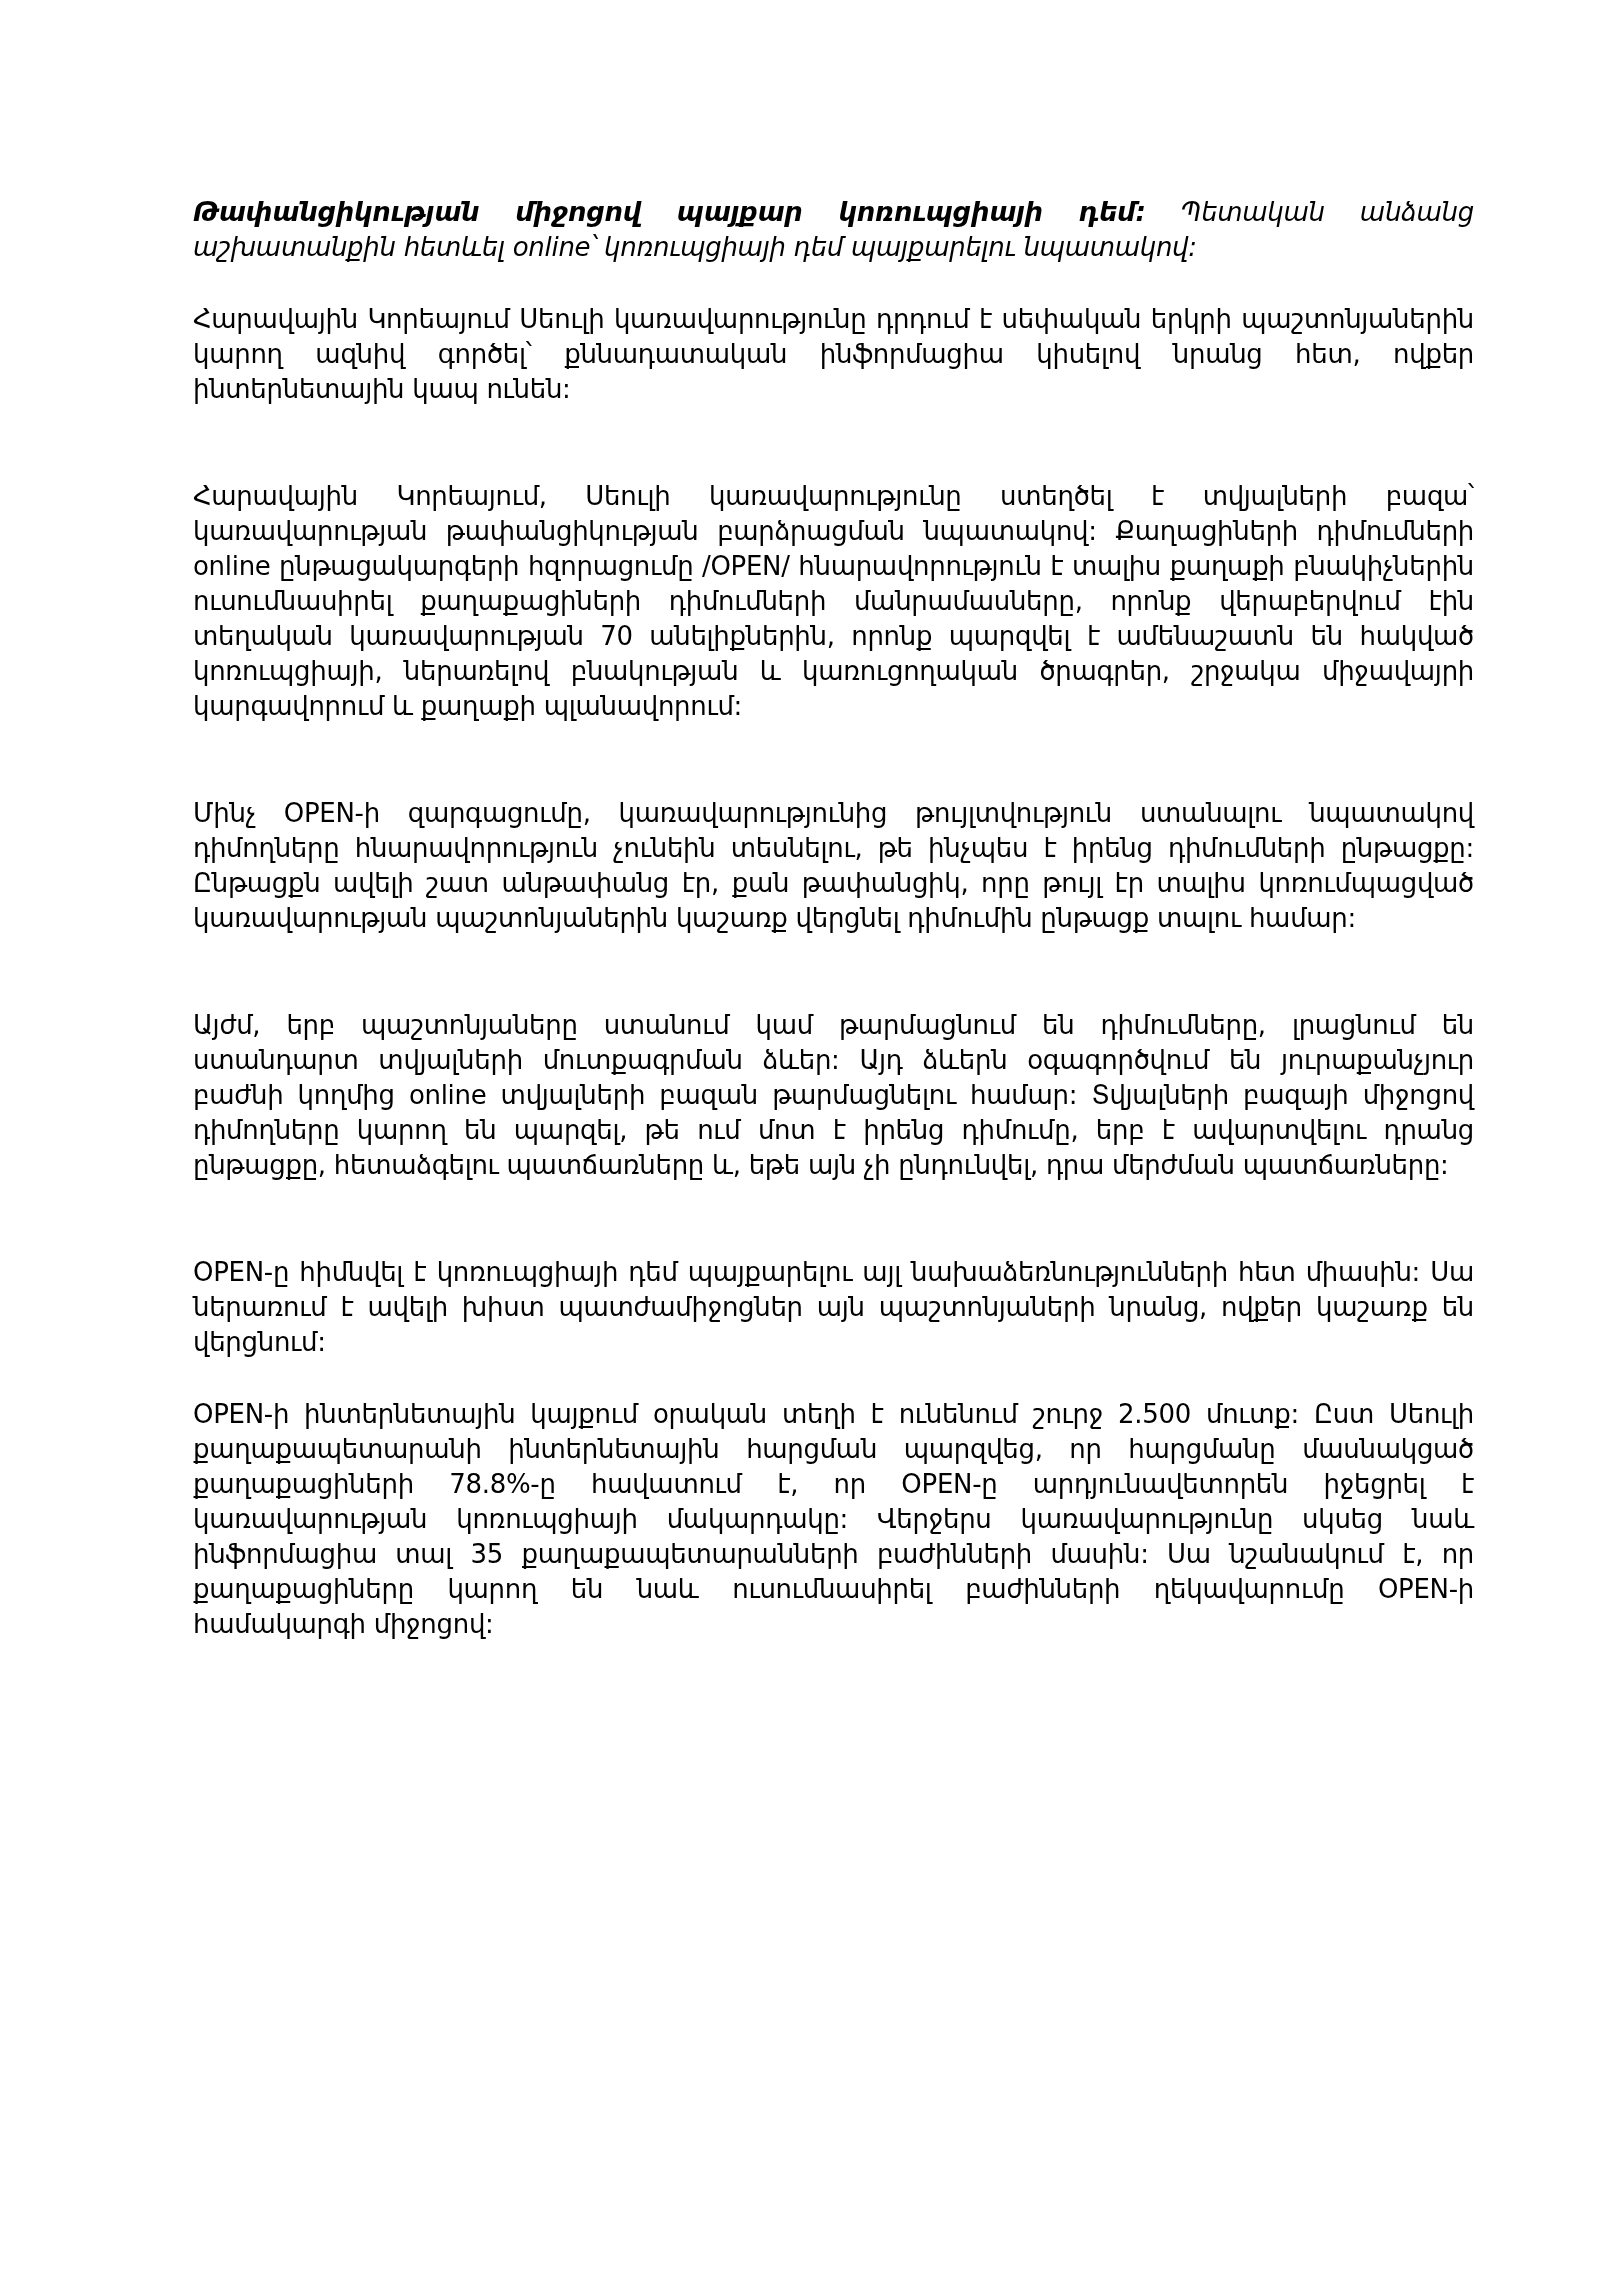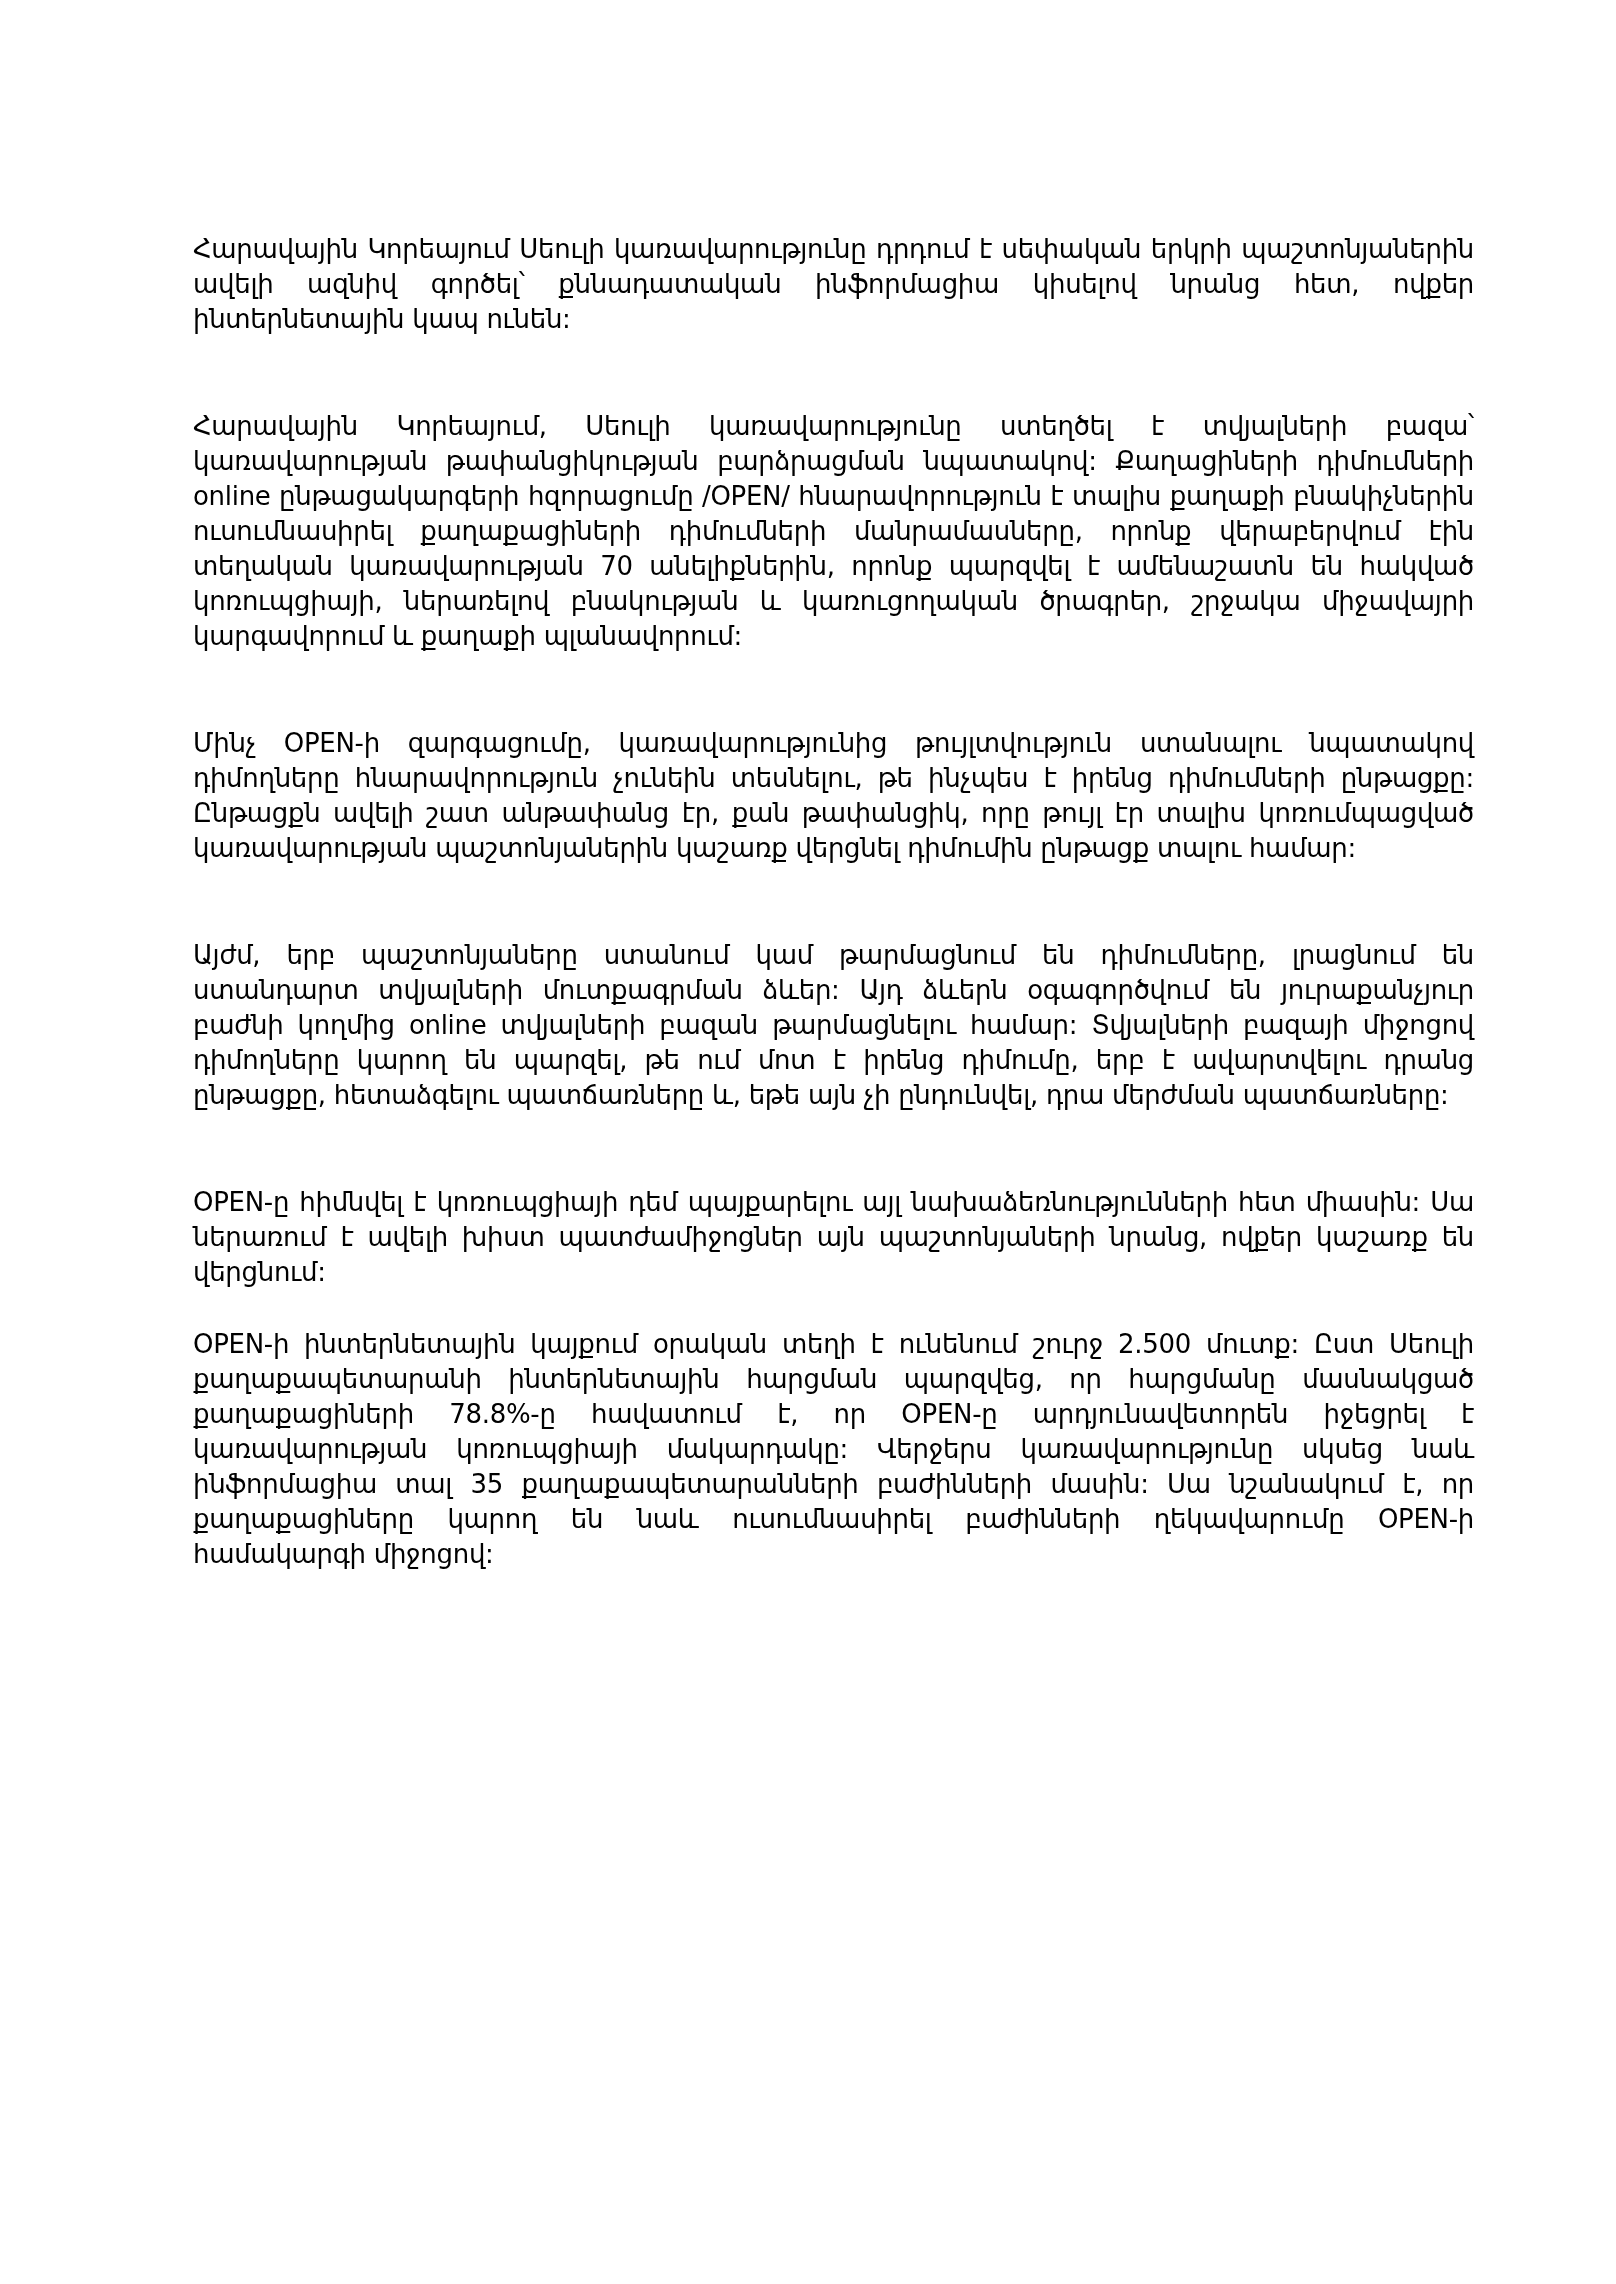--- a/index.html
+++ b/index.html
@@ -36,24 +36,27 @@
       font-style: italic;
     }
     .gap-sm { height: 37px; }
     .gap-lg { height: 72px; }
   </style>
 </head>
 <body>
 
 <div class="page">
 
+  <p class="para italic">
+    <span class="lead">Թափանցիկության միջոցով պայքար կոռուպցիայի դեմ:</span><span> Պետական անձանց աշխատանքին հետևել online՝ կոռուպցիայի դեմ պայքարելու նպատակով:</span>
+  </p>
 
   <div class="gap-sm"></div>
 
-  <p class="para">Հարավային Կորեայում Սեուլի կառավարությունը դրդում է սեփական երկրի պաշտոնյաներին ավելի ազնիվ գործել՝ քննադատական ինֆորմացիա կիսելով նրանց հետ, ովքեր ինտերնետային կապ ունեն:</p>
+  <p class="para">Հարավային Կորեայում Սեուլի կառավարությունը դրդում է սեփական երկրի պաշտոնյաներին կարող ազնիվ գործել՝ քննադատական ինֆորմացիա կիսելով նրանց հետ, ովքեր ինտերնետային կապ ունեն:</p>
 
   <div class="gap-lg"></div>
 
   <p class="para">Հարավային Կորեայում, Սեուլի կառավարությունը ստեղծել է տվյալների բազա՝ կառավարության թափանցիկության բարձրացման նպատակով: Քաղացիների դիմումների online ընթացակարգերի հզորացումը /OPEN/ հնարավորություն է տալիս քաղաքի բնակիչներին ուսումնասիրել քաղաքացիների դիմումների մանրամասները, որոնք վերաբերվում էին տեղական կառավարության  70 անելիքներին, որոնք պարզվել է ամենաշատն են հակված կոռուպցիայի, ներառելով բնակության և կառուցողական ծրագրեր, շրջակա միջավայրի կարգավորում և քաղաքի պլանավորում:</p>
 
   <div class="gap-lg"></div>
 
   <p class="para">Մինչ OPEN-ի զարգացումը, կառավարությունից թույլտվություն ստանալու նպատակով դիմողները հնարավորություն չունեին տեսնելու, թե ինչպես է իրենց դիմումների ընթացքը: Ընթացքն ավելի շատ անթափանց էր, քան թափանցիկ, որը թույլ էր տալիս կոռումպացված կառավարության պաշտոնյաներին կաշառք վերցնել դիմումին ընթացք տալու համար:</p>
 
   <div class="gap-lg"></div>

